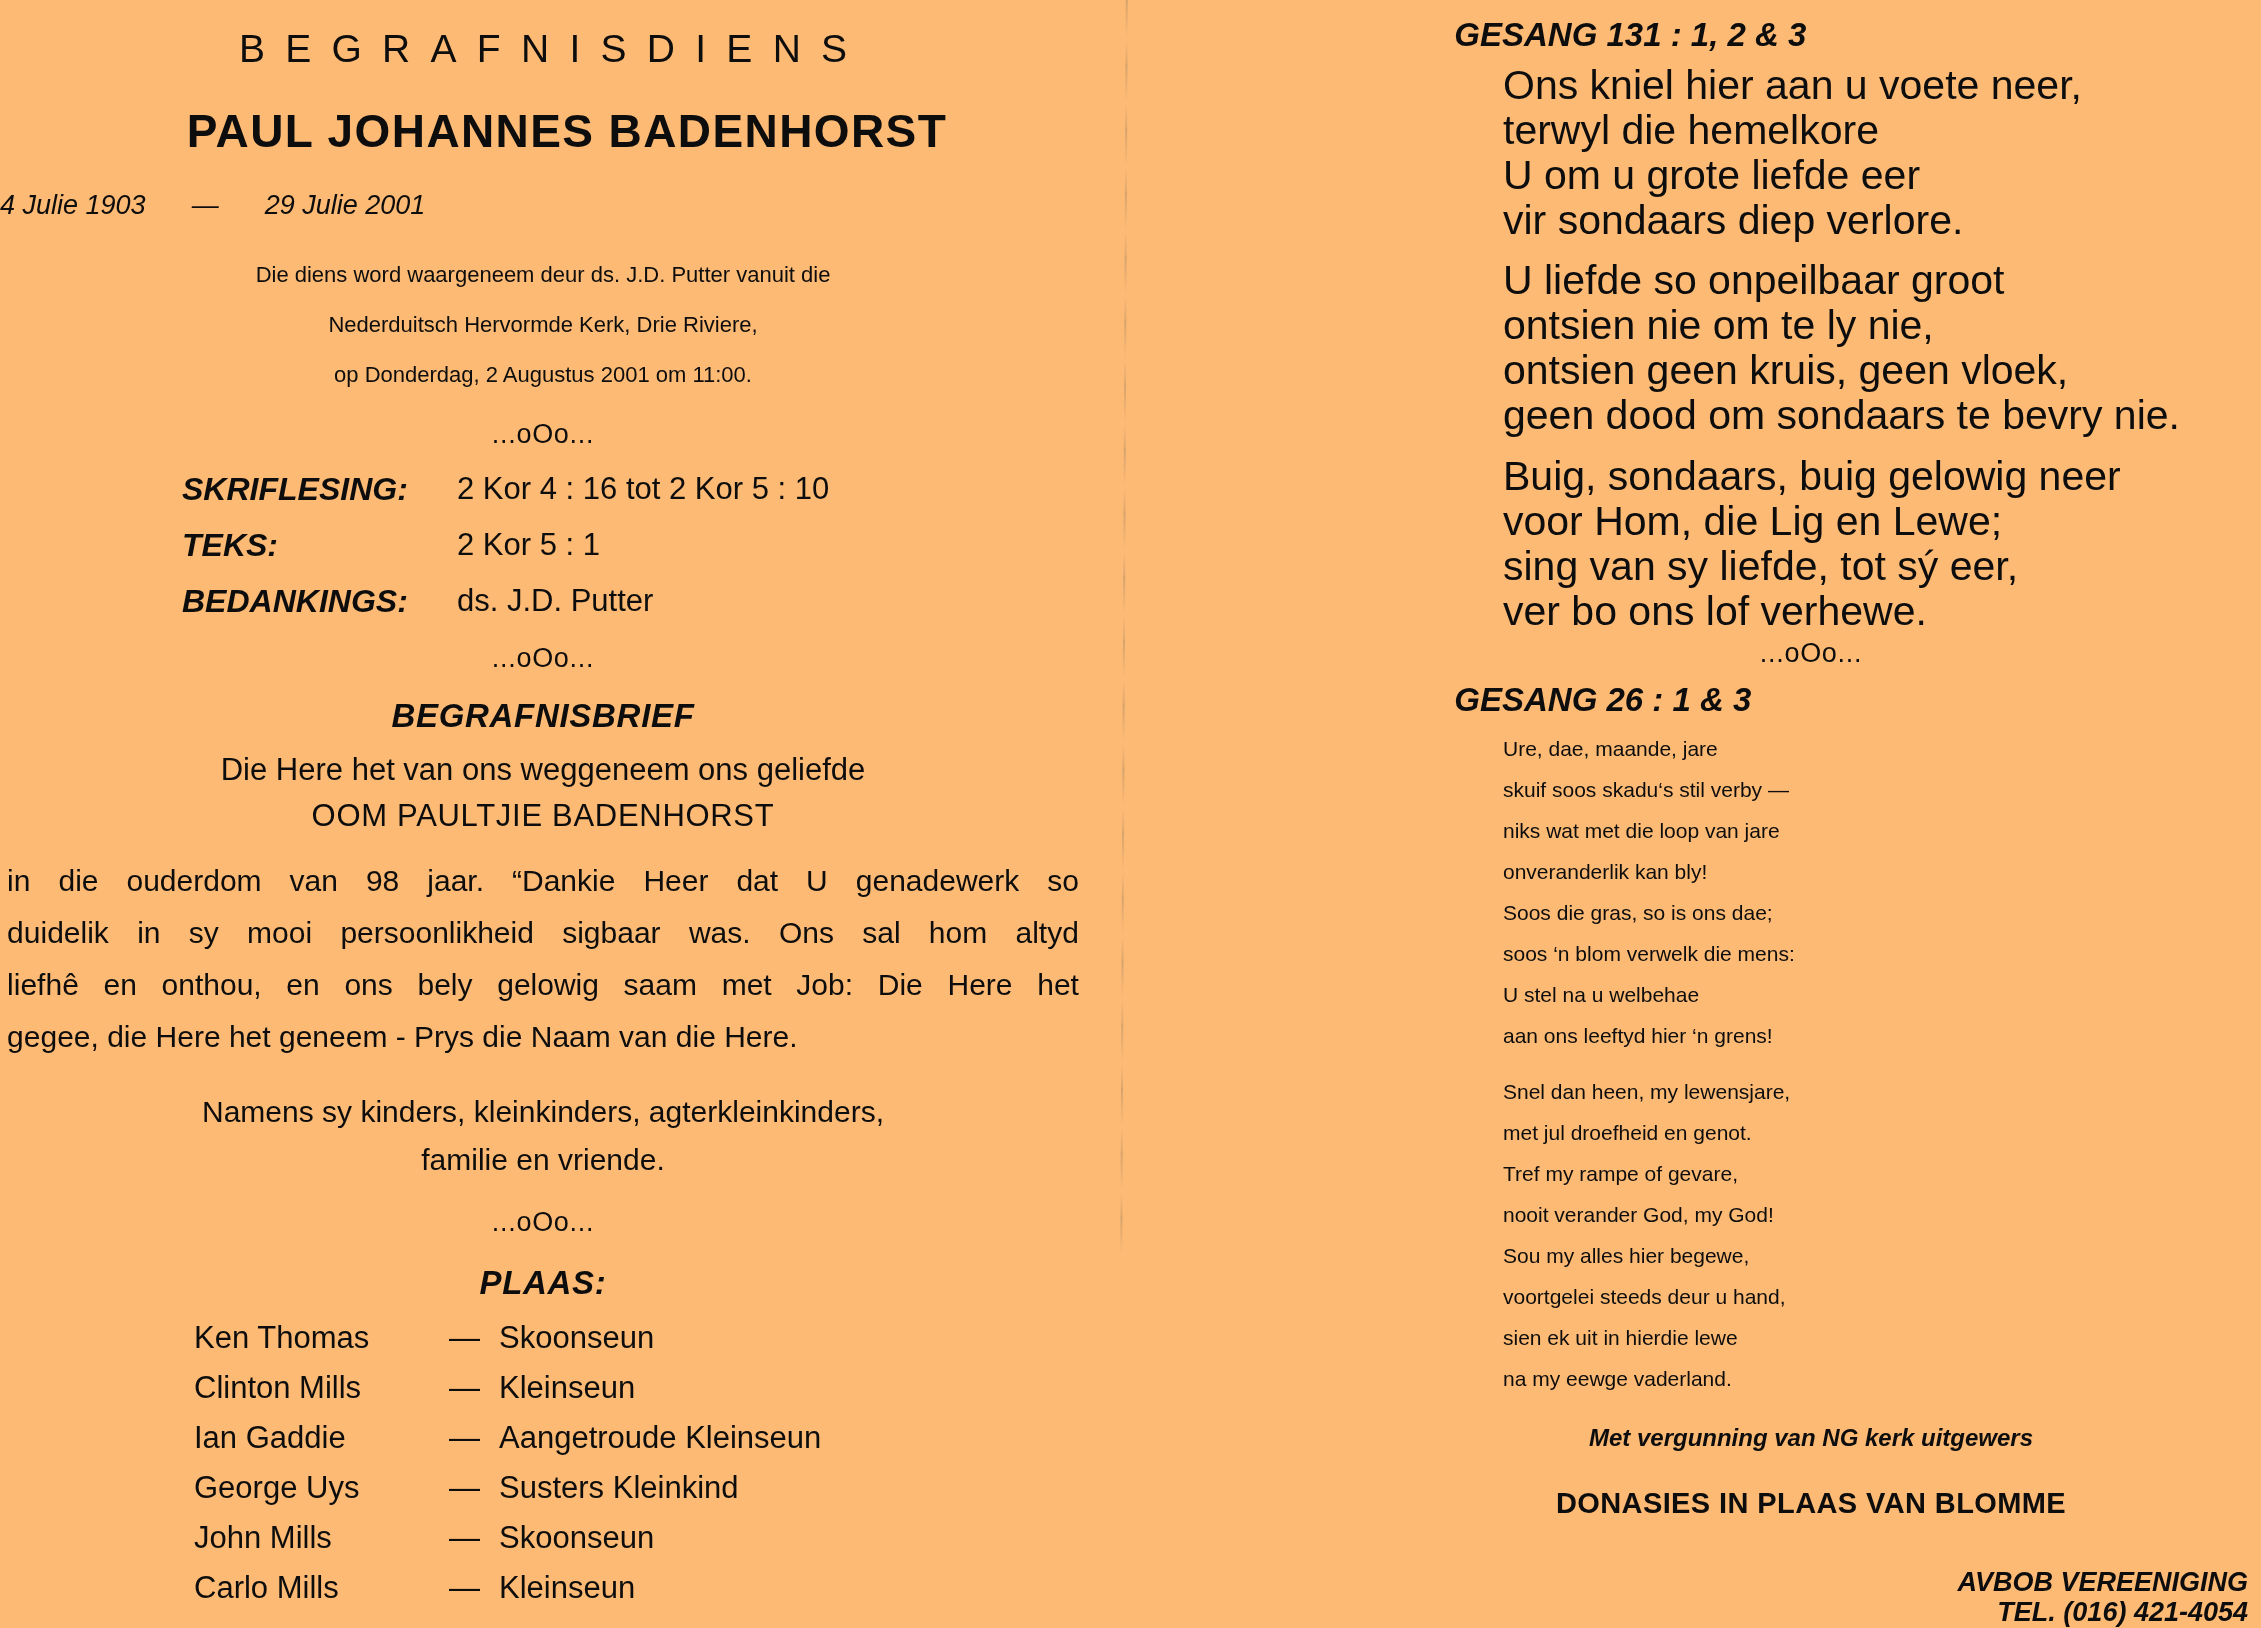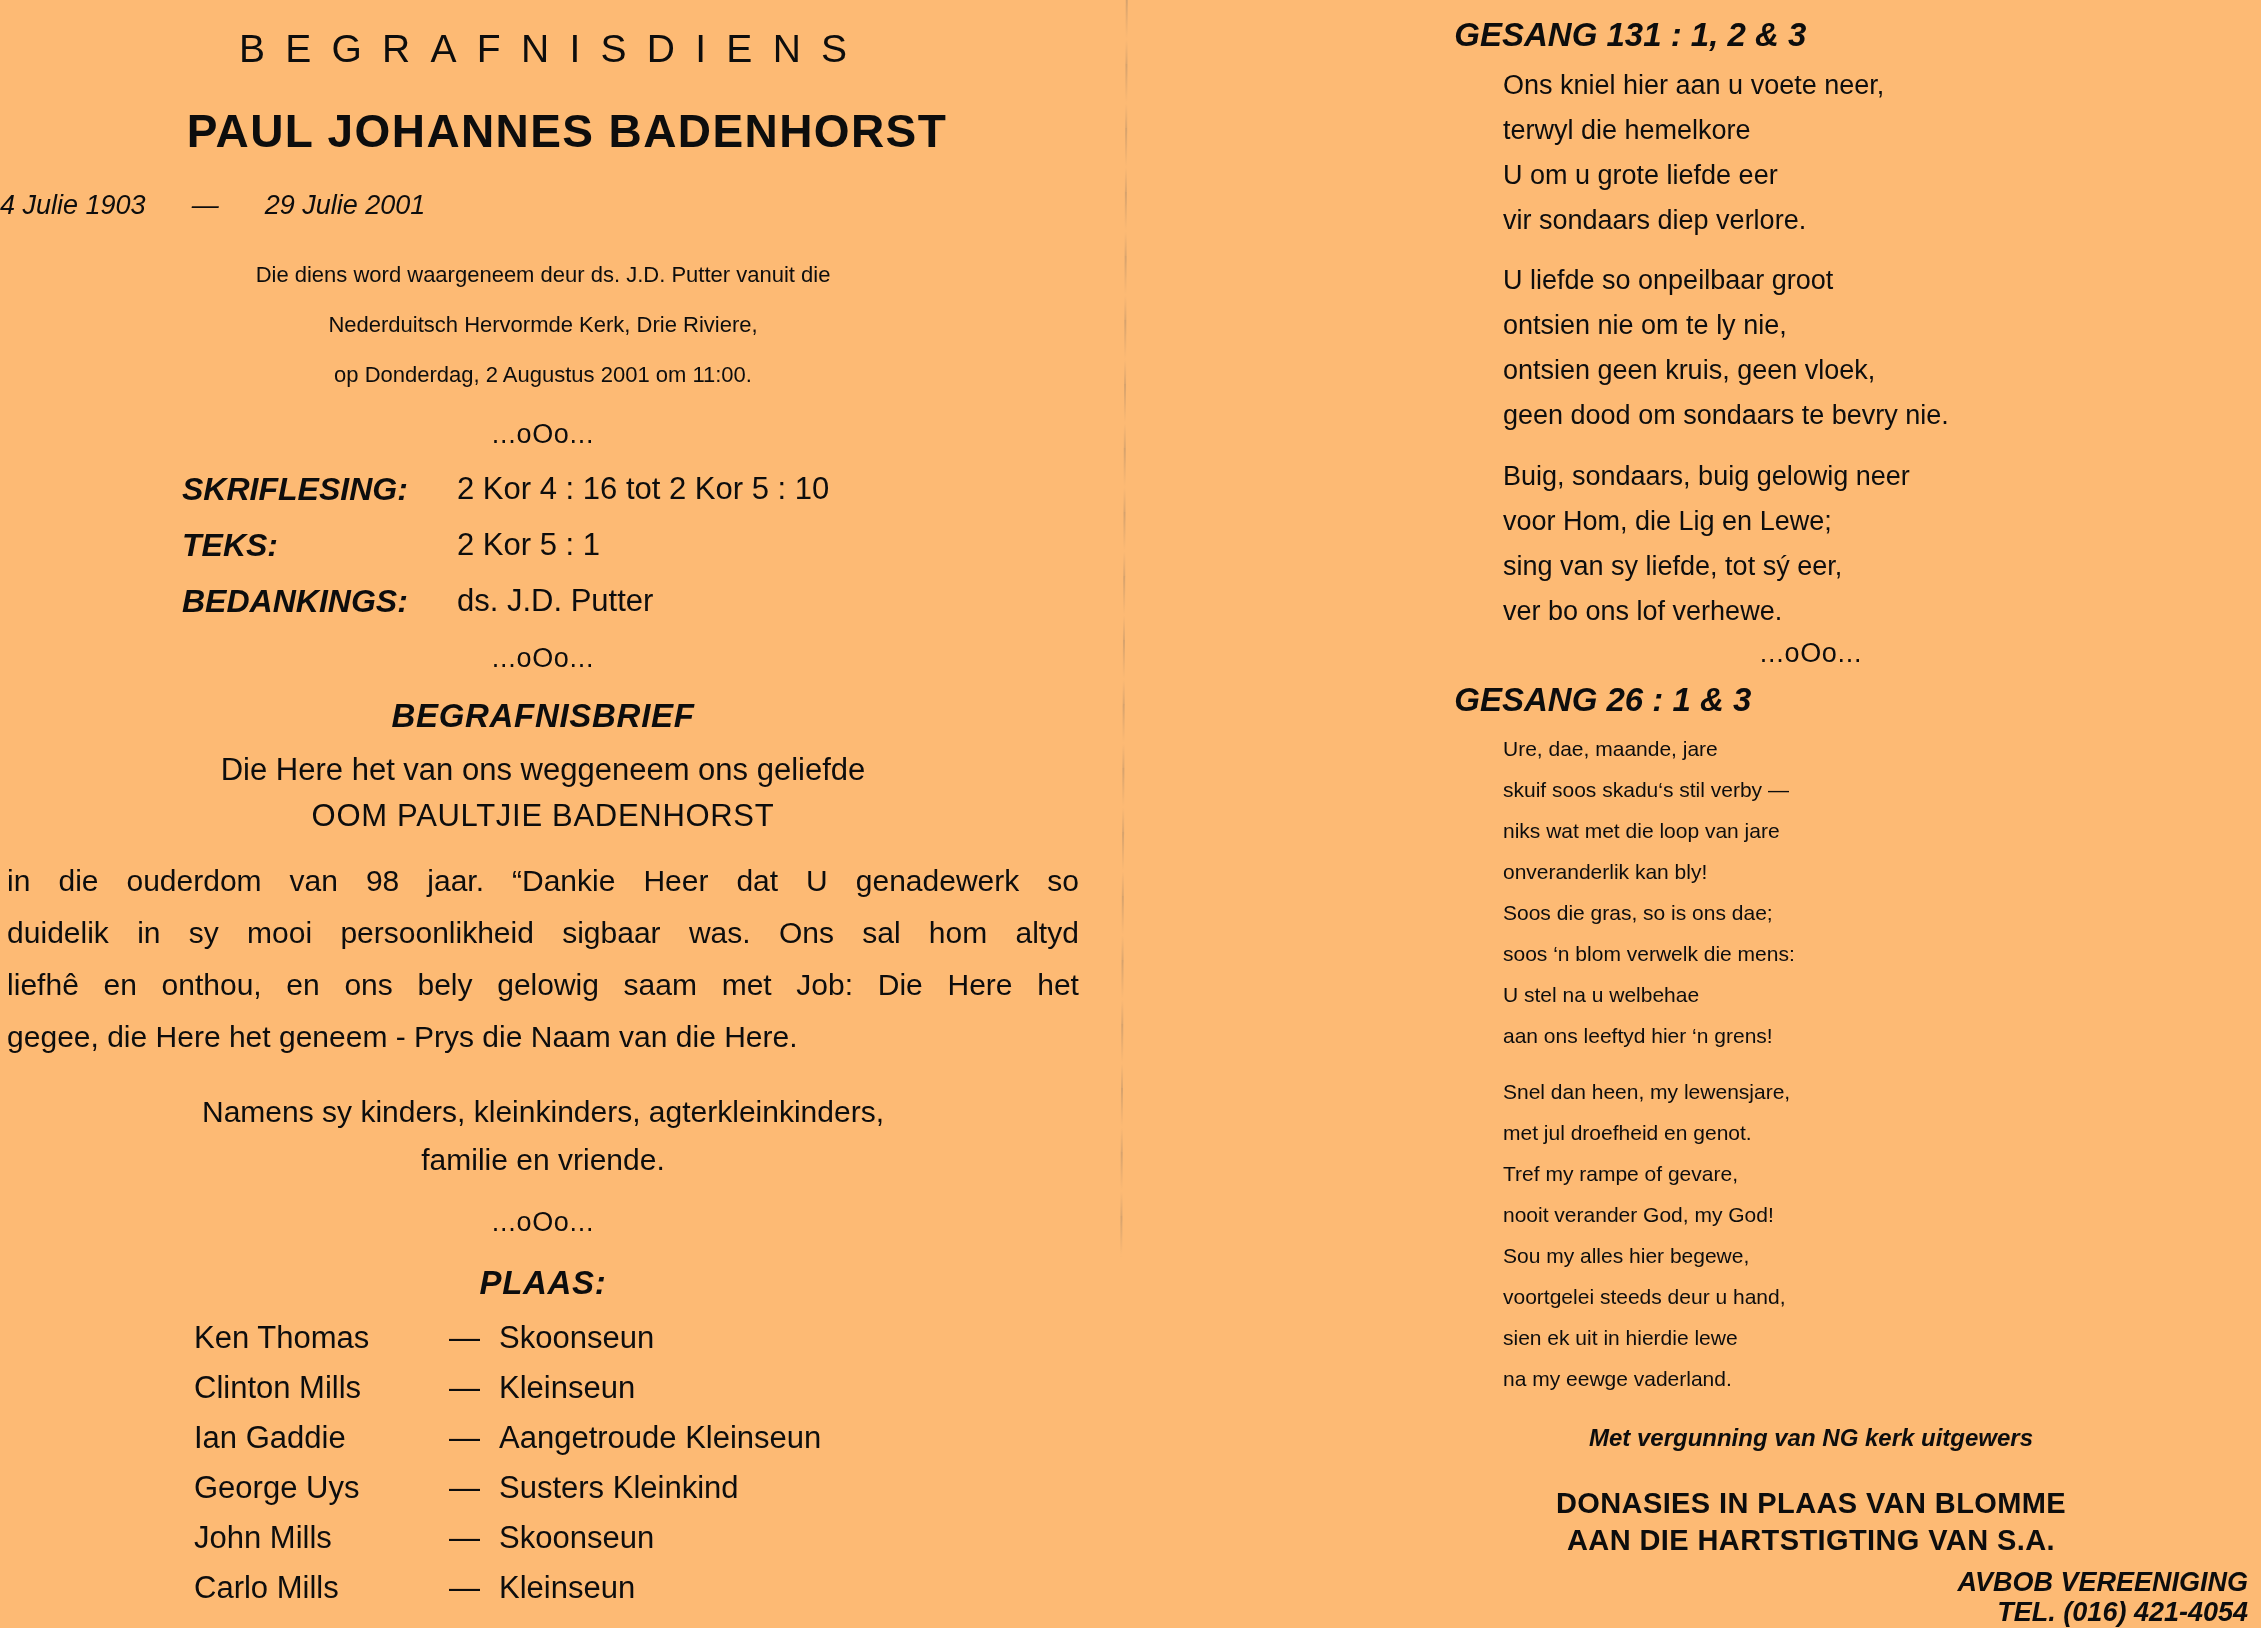--- a/index.html
+++ b/index.html
@@ -132,21 +132,21 @@
     line-height: 37px;
     font-weight: 700;
     font-style: italic;
     padding-left: 4.3px;
   }
   .hymn-title.second { margin-top: 11.4px; }
   .stanza { padding-left: 53px; }
   .stanza-a { margin-top: 10px; }
   .stanza-b { margin-top: 15.7px; }
   .hymn2 .stanza .hline { font-size: 21px; line-height: 41px; }
-  .stanza .hline { font-size: 27px; line-height: 45px; white-space: nowrap; }
+  .stanza .hline { font-size: 41px; line-height: 45px; white-space: nowrap; }
 
   .permission {
     margin-top: 26px;
     width: 722px;
     text-align: center;
     font-size: 24px;
     line-height: 26px;
     font-weight: 700;
     font-style: italic;
   }
@@ -317,21 +317,20 @@
         <div class="hline">voortgelei steeds deur u hand,</div>
         <div class="hline">sien ek uit in hierdie lewe</div>
         <div class="hline">na my eewge vaderland.</div>
       </div>
     </div>
 
     <div class="permission">Met vergunning van NG kerk uitgewers</div>
 
     <div class="donations">
       <div>DONASIES IN PLAAS VAN BLOMME</div>
-      <div>AAN DIE HARTSTIGTING VAN S.A.</div>
     </div>
 
   </div>
 
   <div class="footer-credit">
     <div>AVBOB VEREENIGING</div>
     <div>TEL. (016) 421-4054</div>
   </div>
 
 </div>

